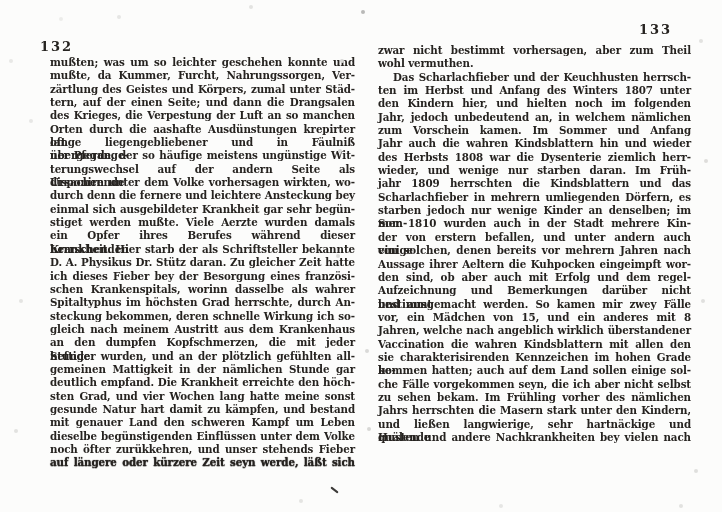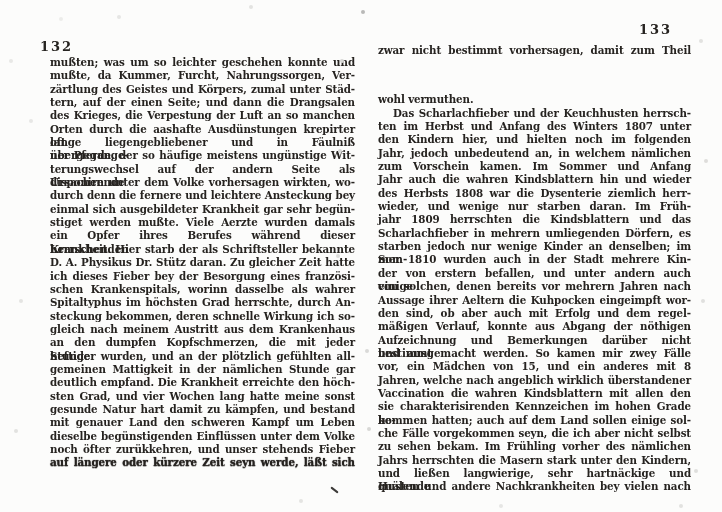--- a/index.html
+++ b/index.html
@@ -17,21 +17,21 @@
   .pagenum-right { left:639px; top:22px; }
   .textblock { position:absolute; }
   .textblock-left  { left:50px;  top:56px; width:305px; }
   .textblock-right { left:378px; top:44px; width:313px; }
   .tline {
     font-size:10.3px; line-height:13.35px; height:13.35px;
     font-weight:bold; letter-spacing:-0.1px;
     text-align:justify; text-align-last:justify; -moz-text-align-last:justify;
     overflow:visible; white-space:normal;
   }
-  .tline.end { text-align-last:left;margin-top:36px; -moz-text-align-last:left; }
+  .tline.end { text-align-last:left; -moz-text-align-last:left; }
   .tline.indent { text-indent:15px; }
   .tline.smudged { text-shadow:0 0 1px rgba(25,22,20,0.95), 0 1px 0 rgba(25,22,20,0.25); }
   .noise {
     position:absolute; left:0; top:0; width:2px; height:2px; border-radius:50%;
     background:transparent;
     box-shadow:
       118px 16px 0 1px #e6e6e4, 250px 6px 0 1px #e3e3e1, 362px 11px 0 1px #b9b9b7,
       341px 60px 0 1px #d6d6d4, 339px 150px 0 1px #d9d9d7, 337px 255px 0 1px #dcdcda,
       366px 350px 0 1px #dadad8, 368px 428px 0 1px #d8d8d6, 700px 40px 0 1px #e2e2e0,
       705px 160px 0 1px #dedddb, 702px 300px 0 1px #e0e0de, 695px 470px 0 1px #dfdfdd,
@@ -82,39 +82,38 @@
         <div class="tline">mit genauer Land den schweren Kampf um Leben</div>
         <div class="tline">dieselbe begünstigenden Einflüssen unter dem Volke</div>
         <div class="tline">noch öfter zurükkehren, und unser stehends Fieber</div>
         <div class="tline smudged">auf längere oder kürzere Zeit seyn werde, läßt sich</div>
       </div>
   </div>
 
   <div class="page-right">
     <div class="pagenum pagenum-right">133</div>
     <div class="textblock textblock-right" id="lines-right">
-        <div class="tline">zwar nicht bestimmt vorhersagen, damit zum Theil</div>
+        <div class="tline">zwar nicht bestimmt vorhersagen, aber zum Theil</div>
         <div class="tline end">wohl vermuthen.</div>
         <div class="tline indent">Das Scharlachfieber und der Keuchhusten herrsch-</div>
         <div class="tline">ten im Herbst und Anfang des Winters 1807 unter</div>
         <div class="tline">den Kindern hier, und hielten noch im folgenden</div>
         <div class="tline">Jahr, jedoch unbedeutend an, in welchem nämlichen</div>
         <div class="tline">zum Vorschein kamen.  Im Sommer und Anfang</div>
         <div class="tline">Jahr auch die wahren Kindsblattern hin und wieder</div>
         <div class="tline">des Herbsts 1808 war die Dysenterie ziemlich herr-</div>
         <div class="tline">wieder, und wenige nur starben daran.  Im Früh-</div>
         <div class="tline">jahr 1809 herrschten die Kindsblattern und das</div>
         <div class="tline">Scharlachfieber in mehrern umliegenden Dörfern, es</div>
         <div class="tline">starben jedoch nur wenige Kinder an denselben; im Som-</div>
         <div class="tline">mer 1810 wurden auch in der Stadt mehrere Kin-</div>
         <div class="tline">der von erstern befallen, und unter andern auch einige</div>
         <div class="tline">von solchen, denen bereits vor mehrern Jahren nach</div>
         <div class="tline">Aussage ihrer Aeltern die Kuhpocken eingeimpft wor-</div>
         <div class="tline">den sind, ob aber auch mit Erfolg und dem regel-</div>
-        <div class="tline">mäßigen Verlauf, konnte aus Abgang der nöthigen</div>
         <div class="tline">Aufzeichnung und Bemerkungen darüber nicht bestimmt</div>
         <div class="tline">und ausgemacht werden.  So kamen mir zwey Fälle</div>
         <div class="tline">vor, ein Mädchen von 15, und ein anderes mit 8</div>
         <div class="tline">Jahren, welche nach angeblich wirklich überstandener</div>
         <div class="tline">Vaccination die wahren Kindsblattern mit allen den</div>
         <div class="tline">sie charakterisirenden Kennzeichen im hohen Grade be-</div>
         <div class="tline">kommen hatten; auch auf dem Land sollen einige sol-</div>
         <div class="tline">che Fälle vorgekommen seyn, die ich aber nicht selbst</div>
         <div class="tline">zu sehen bekam.  Im Frühling vorher des nämlichen</div>
         <div class="tline">Jahrs herrschten die Masern stark unter den Kindern,</div>

